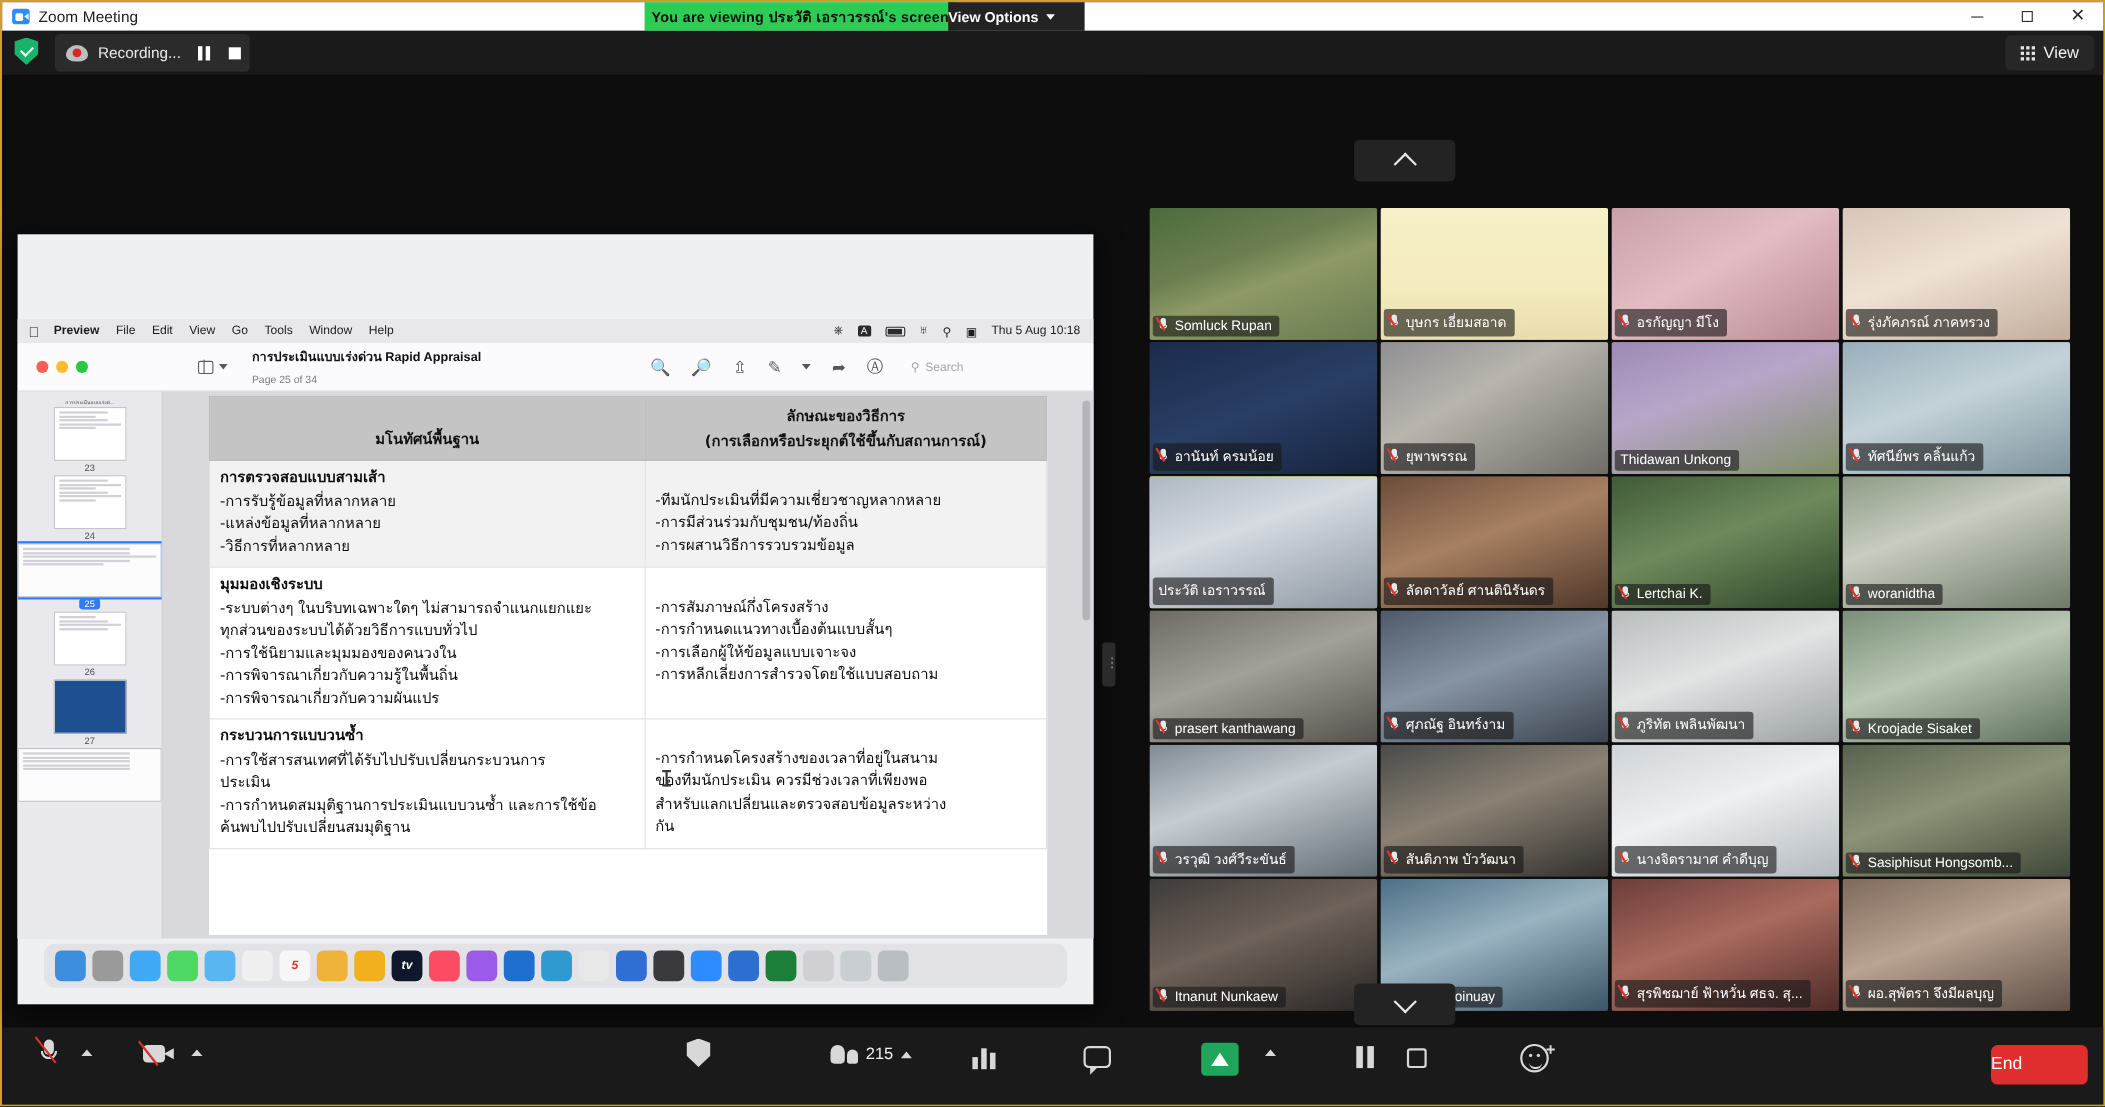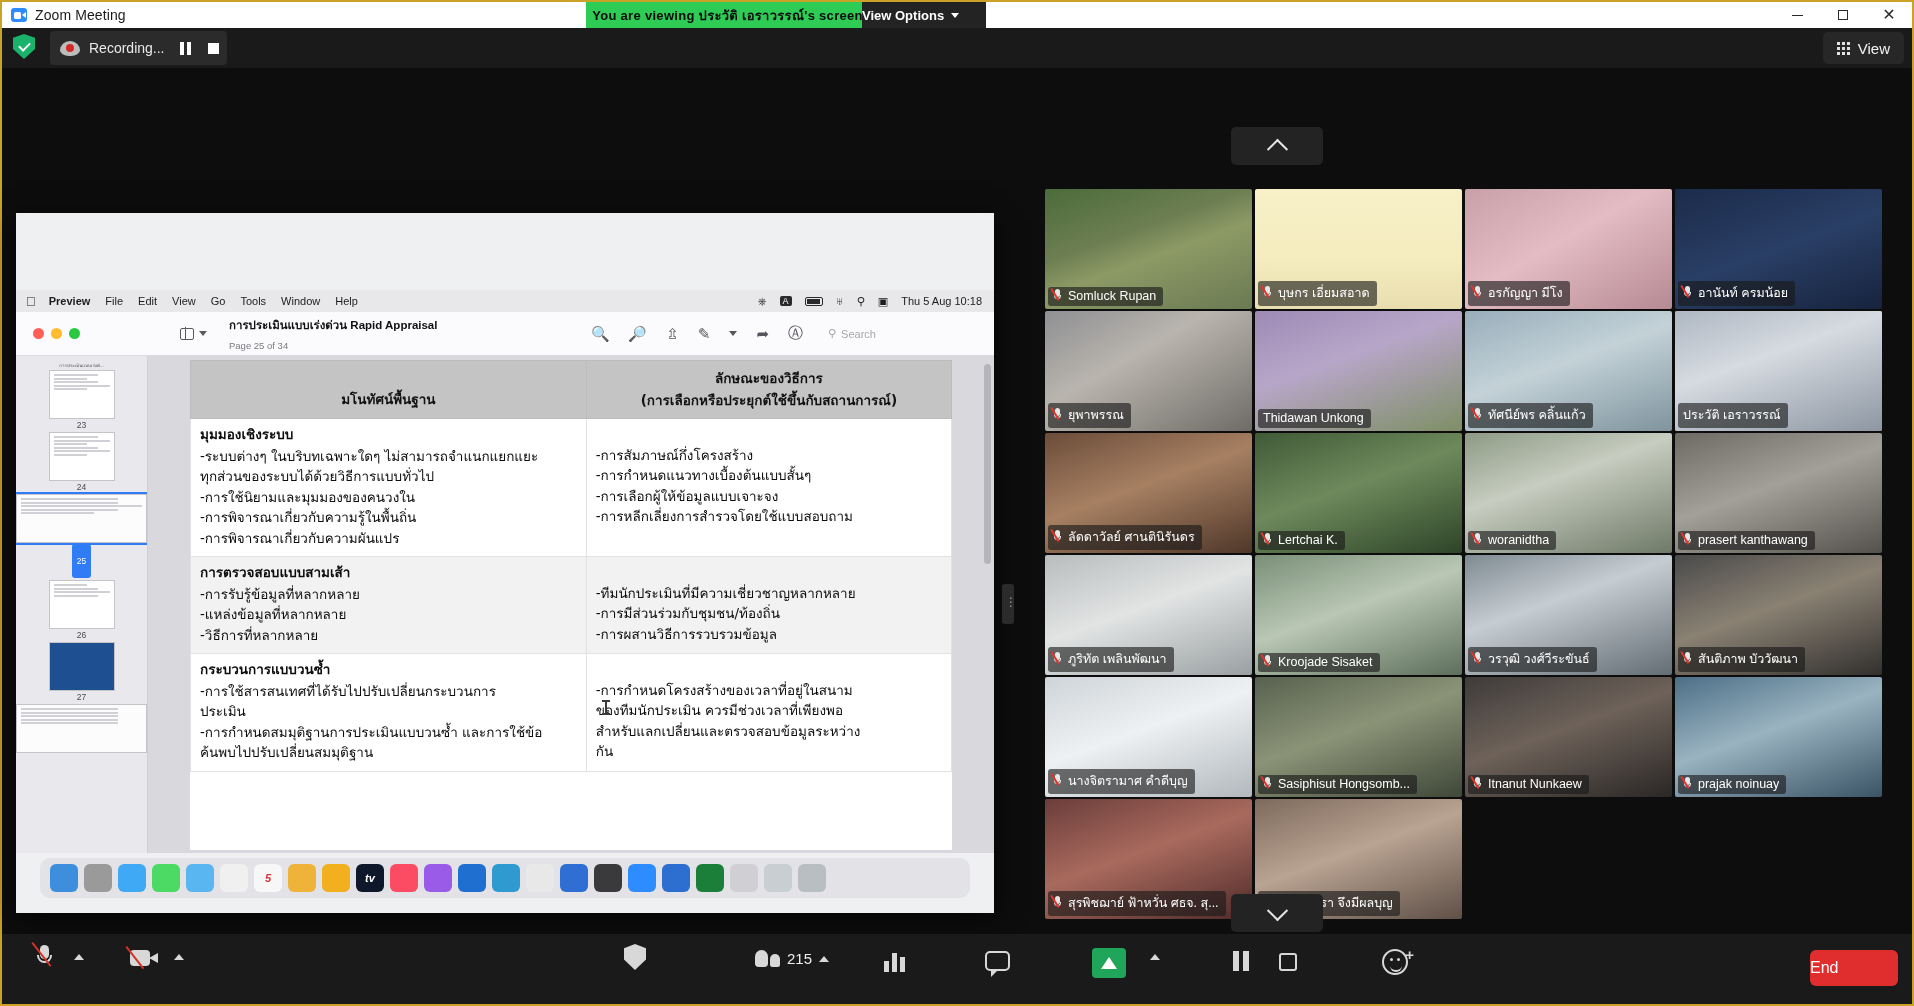--- a/index.html
+++ b/index.html
@@ -155,21 +155,21 @@
   .thumb {
     width: 66px; height: 49px; background: #fff; border: 1px solid #c3c3c8;
     font-size: 2.6px; color: #3c3c42; padding: 3px 4px; overflow: hidden; line-height: 1.35;
   }
   .thumb.sel { outline: 2px solid #2f7cf6; }
   .thumb .tline { height: 2px; background: #d0d0d6; margin-bottom: 1.6px; }
   .thumb .tline.s { width: 60%; } .thumb .tline.m { width: 80%; }
   .thumb.blue { background: #1d4f91; }
   .thumb.tbl { background: #fcfcfc; }
   .thumb-num { font-size: 8.5px; color: #4a4a50; margin-top: 1px; }
-  .thumb-num.sel { background: #2f7cf6; color: #fff; border-radius: 3px; padding: 12px 5px; }
+  .thumb-num.sel { background: #2f7cf6; color: #fff; border-radius: 3px; padding: 0 5px; }
   .side-cap { font-size: 4.5px; color: #444; text-align: center; padding: 2px 4px 1px; }
 
   .pv-page { flex: 1; background: #d9d9dd; position: relative; display: flex; justify-content: center; padding-top: 4px; }
   .doc-sheet { width: 762px; background: #fff; position: relative; height: 490px; overflow: hidden; }
   .tbl { width: 100%; border-collapse: collapse; font-family: "DejaVu Sans", sans-serif; }
   .tbl th {
     background: #c4c4c4; color: #111; font-size: 13.5px; font-weight: bold;
     padding: 6px 8px 7px; text-align: center; vertical-align: bottom;
     border: 1px solid #bcbcbc;
   }
@@ -457,48 +457,48 @@
           <table class="tbl">
             <thead>
               <tr>
                 <th class="h1">มโนทัศน์พื้นฐาน</th>
                 <th style="white-space:pre-line">ลักษณะของวิธีการ
 (การเลือกหรือประยุกต์ใช้ขึ้นกับสถานการณ์)</th>
               </tr>
             </thead>
             <tbody>
               <tr>
+                <td class="alt">
+                  <span class="cell-head">การตรวจสอบแบบสามเส้า</span>
+                  <span class="cell-line">-การรับรู้ข้อมูลที่หลากหลาย</span>
+                  <span class="cell-line">-แหล่งข้อมูลที่หลากหลาย</span>
+                  <span class="cell-line">-วิธีการที่หลากหลาย</span>
+                </td>
+                <td class="alt">
+                  <span class="cell-line" style="visibility:hidden">.</span>
+                  <span class="cell-line">-ทีมนักประเมินที่มีความเชี่ยวชาญหลากหลาย</span>
+                  <span class="cell-line">-การมีส่วนร่วมกับชุมชน/ท้องถิ่น</span>
+                  <span class="cell-line">-การผสานวิธีการรวบรวมข้อมูล</span>
+                </td>
+              </tr>
+              <tr>
                 <td>
                   <span class="cell-head">มุมมองเชิงระบบ</span>
                   <span class="cell-line">-ระบบต่างๆ ในบริบทเฉพาะใดๆ ไม่สามารถจำแนกแยกแยะ</span>
                   <span class="cell-line">ทุกส่วนของระบบได้ด้วยวิธีการแบบทั่วไป</span>
                   <span class="cell-line">-การใช้นิยามและมุมมองของคนวงใน</span>
                   <span class="cell-line">-การพิจารณาเกี่ยวกับความรู้ในพื้นถิ่น</span>
                   <span class="cell-line">-การพิจารณาเกี่ยวกับความผันแปร</span>
                 </td>
                 <td>
                   <span class="cell-line" style="visibility:hidden">.</span>
                   <span class="cell-line">-การสัมภาษณ์กึ่งโครงสร้าง</span>
                   <span class="cell-line">-การกำหนดแนวทางเบื้องต้นแบบสั้นๆ</span>
                   <span class="cell-line">-การเลือกผู้ให้ข้อมูลแบบเจาะจง</span>
                   <span class="cell-line">-การหลีกเลี่ยงการสำรวจโดยใช้แบบสอบถาม</span>
-                </td>
-              </tr>
-              <tr>
-                <td class="alt">
-                  <span class="cell-head">การตรวจสอบแบบสามเส้า</span>
-                  <span class="cell-line">-การรับรู้ข้อมูลที่หลากหลาย</span>
-                  <span class="cell-line">-แหล่งข้อมูลที่หลากหลาย</span>
-                  <span class="cell-line">-วิธีการที่หลากหลาย</span>
-                </td>
-                <td class="alt">
-                  <span class="cell-line" style="visibility:hidden">.</span>
-                  <span class="cell-line">-ทีมนักประเมินที่มีความเชี่ยวชาญหลากหลาย</span>
-                  <span class="cell-line">-การมีส่วนร่วมกับชุมชน/ท้องถิ่น</span>
-                  <span class="cell-line">-การผสานวิธีการรวบรวมข้อมูล</span>
                 </td>
               </tr>
               <tr>
                 <td>
                   <span class="cell-head">กระบวนการแบบวนซ้ำ</span>
                   <span class="cell-line">-การใช้สารสนเทศที่ได้รับไปปรับเปลี่ยนกระบวนการ</span>
                   <span class="cell-line">ประเมิน</span>
                   <span class="cell-line">-การกำหนดสมมุติฐานการประเมินแบบวนซ้ำ และการใช้ข้อ</span>
                   <span class="cell-line">ค้นพบไปปรับเปลี่ยนสมมุติฐาน</span>
                 </td>
@@ -579,20 +579,31 @@
           <div class="nameplate">
             <span class="mute-ic">
               <b></b>
               <s></s>
               <em></em>
             </span>
             <span class="np-text">อรกัญญา มีโง</span>
           </div>
         </div>
         <div class="tile">
+          <div class="tile-bg" style="background: linear-gradient(160deg, rgb(216, 198, 184) 0%, rgb(239, 226, 212) 45%, rgb(194, 173, 156) 100%);"></div>
+          <div class="nameplate">
+            <span class="mute-ic">
+              <b></b>
+              <s></s>
+              <em></em>
+            </span>
+            <span class="np-text">รุ่งภัคภรณ์ ภาคทรวง</span>
+          </div>
+        </div>
+        <div class="tile">
           <div class="tile-bg" style="background: linear-gradient(160deg, rgb(27, 43, 74) 0%, rgb(42, 63, 102) 50%, rgb(22, 35, 61) 100%);"></div>
           <div class="nameplate">
             <span class="mute-ic">
               <b></b>
               <s></s>
               <em></em>
             </span>
             <span class="np-text">อานันท์ ครมน้อย</span>
           </div>
         </div>
@@ -665,20 +676,31 @@
         </div>
         <div class="tile">
           <div class="tile-bg" style="background: linear-gradient(160deg, rgb(109, 106, 100) 0%, rgb(163, 160, 153) 45%, rgb(85, 82, 77) 100%);"></div>
           <div class="nameplate">
             <span class="mute-ic">
               <b></b>
               <s></s>
               <em></em>
             </span>
             <span class="np-text">prasert kanthawang</span>
+          </div>
+        </div>
+        <div class="tile">
+          <div class="tile-bg" style="background: linear-gradient(160deg, rgb(78, 90, 106) 0%, rgb(135, 148, 163) 45%, rgb(59, 68, 80) 100%);"></div>
+          <div class="nameplate">
+            <span class="mute-ic">
+              <b></b>
+              <s></s>
+              <em></em>
+            </span>
+            <span class="np-text">ศุภณัฐ อินทร์งาม</span>
           </div>
         </div>
         <div class="tile">
           <div class="tile-bg" style="background: linear-gradient(160deg, rgb(185, 188, 189) 0%, rgb(226, 228, 228) 45%, rgb(154, 160, 162) 100%);"></div>
           <div class="nameplate">
             <span class="mute-ic">
               <b></b>
               <s></s>
               <em></em>
             </span>

